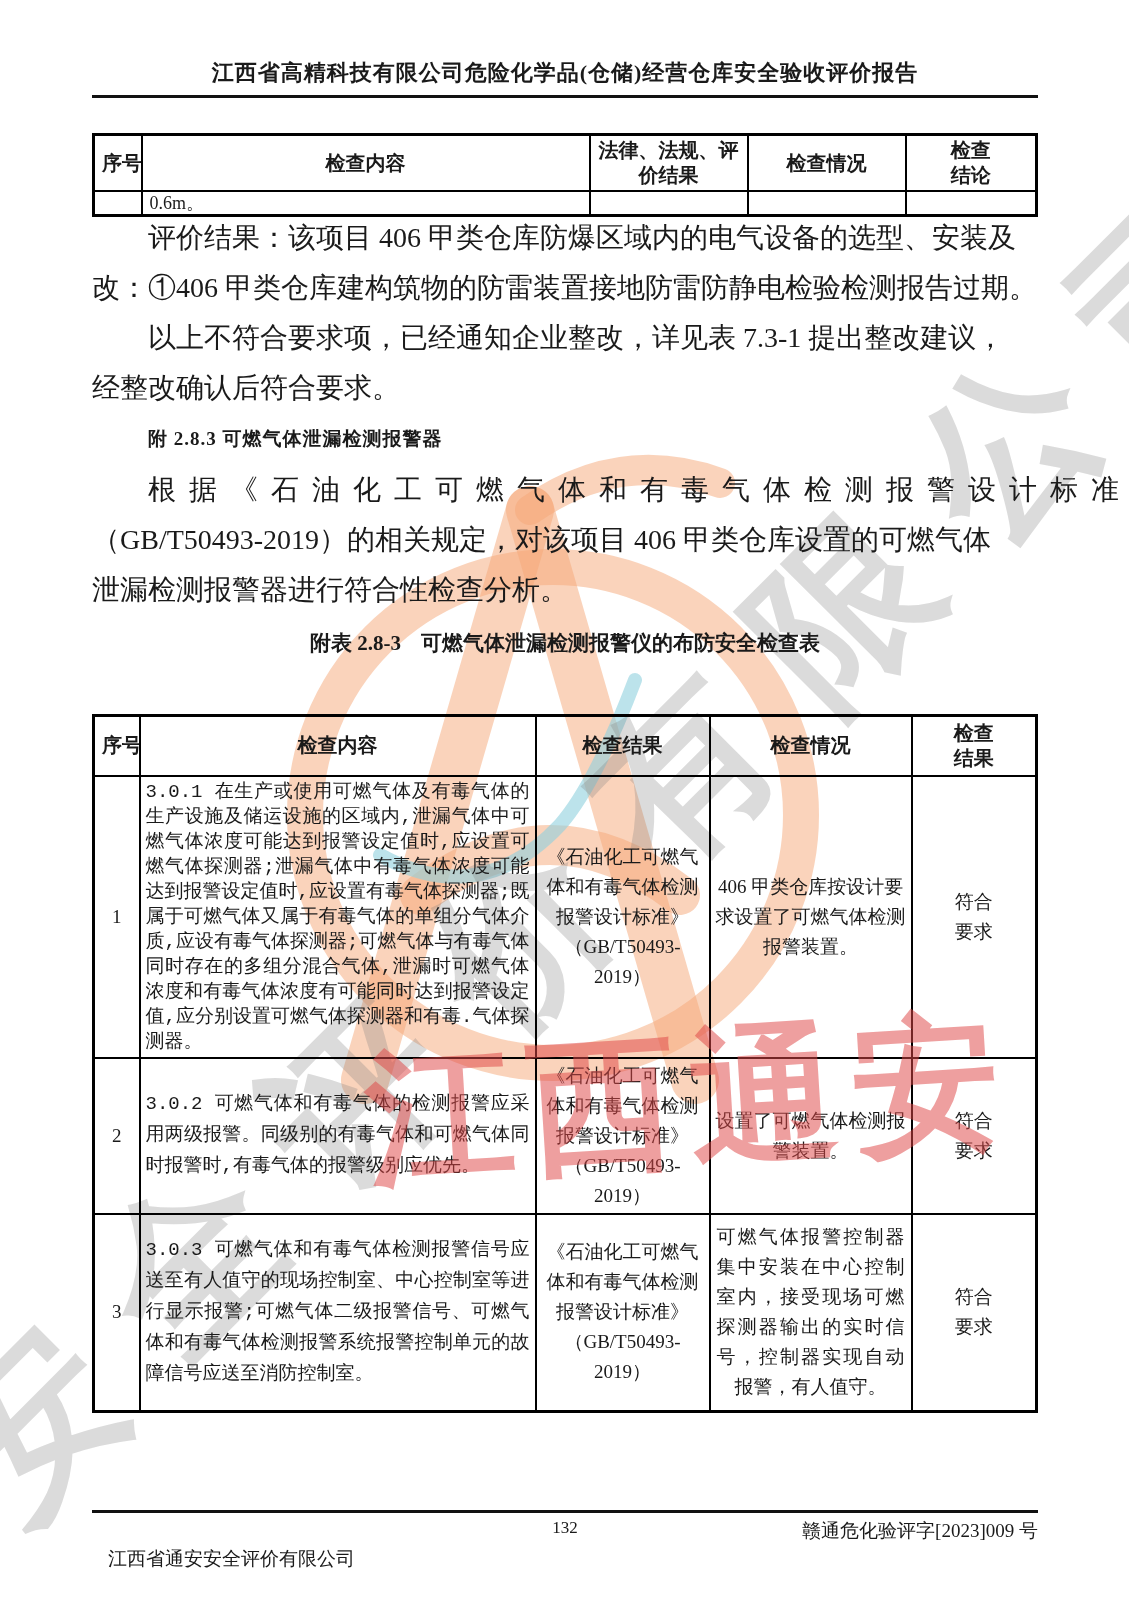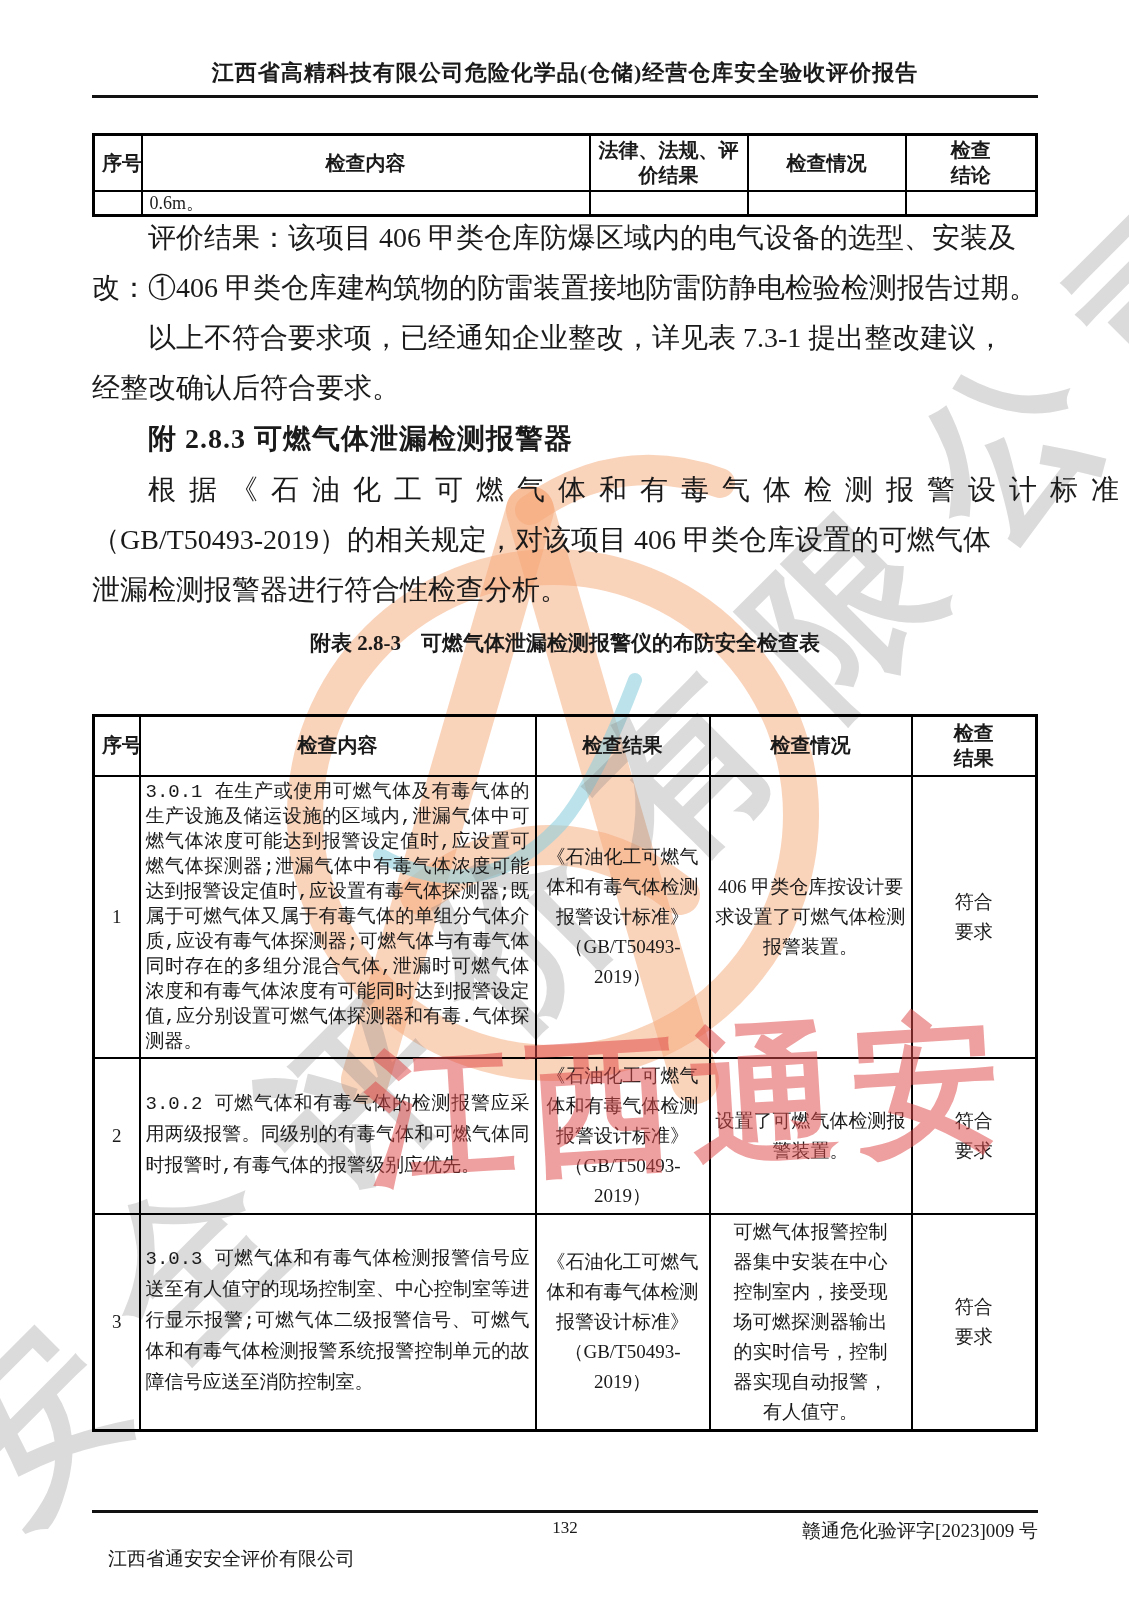--- a/index.html
+++ b/index.html
@@ -40,29 +40,29 @@
   .t2{top:714px;}
   .t2 .h-row{height:60px;}
   .t2 .r1{height:277px;}
   .t2 .r2{height:120px;}
   .t2 .r3{height:198px;}
   .cell-content{text-align:justify;text-justify:inter-ideograph;font-family:Liberation Mono, monospace;}
   .r1 .cell-content{line-height:25px;vertical-align:top;padding-top:3px;}
   .r2 .cell-content,.r3 .cell-content{line-height:31px;}
   .cell-basis{line-height:30px;}
   .cell-sit{line-height:30px;}
-  .r3 .cell-sit{text-align:justify;text-align-last:center;line-height:30px;padding:2px 23px;}
+  .r3 .cell-sit{text-align:justify;text-align-last:center;line-height:30px;padding:2px 6px;}
   .narrow{width:42px;margin:0 auto;text-align:center;line-height:30px;}
   .narrow-h{width:44px;margin:0 auto;text-align:center;line-height:25px;}
   
   .bodytext{top:213px;font-size:28px;}
   .pline{line-height:50px;white-space:nowrap;}
   .ind{text-indent:56px;}
   .stretch{letter-spacing:13px;white-space:nowrap;}
-  .sec-head{font-size:28px;font-weight:bold;line-height:52px;text-indent:56px;letter-spacing:1px;}
+  .sec-head{font-size:19px;font-weight:bold;line-height:52px;text-indent:56px;letter-spacing:1px;}
   .tbl-caption{margin-top:10px;text-align:center;font-size:21px;font-weight:bold;line-height:36px;}
   .cap-label{margin-right:20px;}
   
   .foot-rule{top:1510px;height:3px;background:#111;}
   .footer{top:1518px;font-size:19px;}
   .footer .fl{position:absolute;left:16px;top:0;margin-top:28px;}
   .footer .fc{position:absolute;left:0;width:946px;text-align:center;top:0;font-size:17px;}
   .footer .fr{position:absolute;right:0;top:0;}
   .abs{position:absolute;}
 </style>

